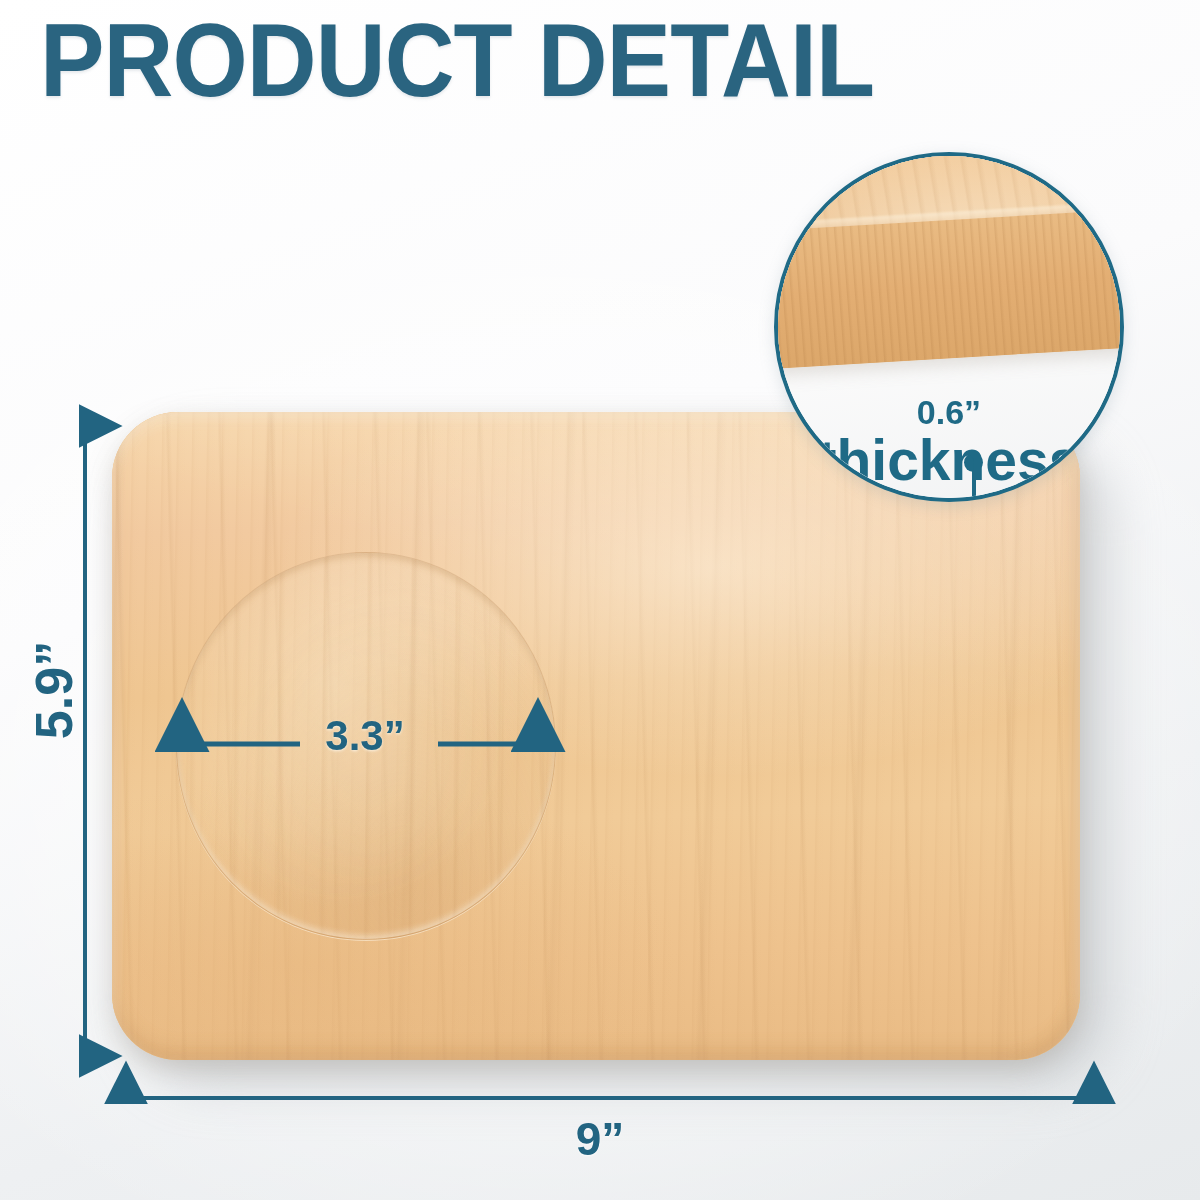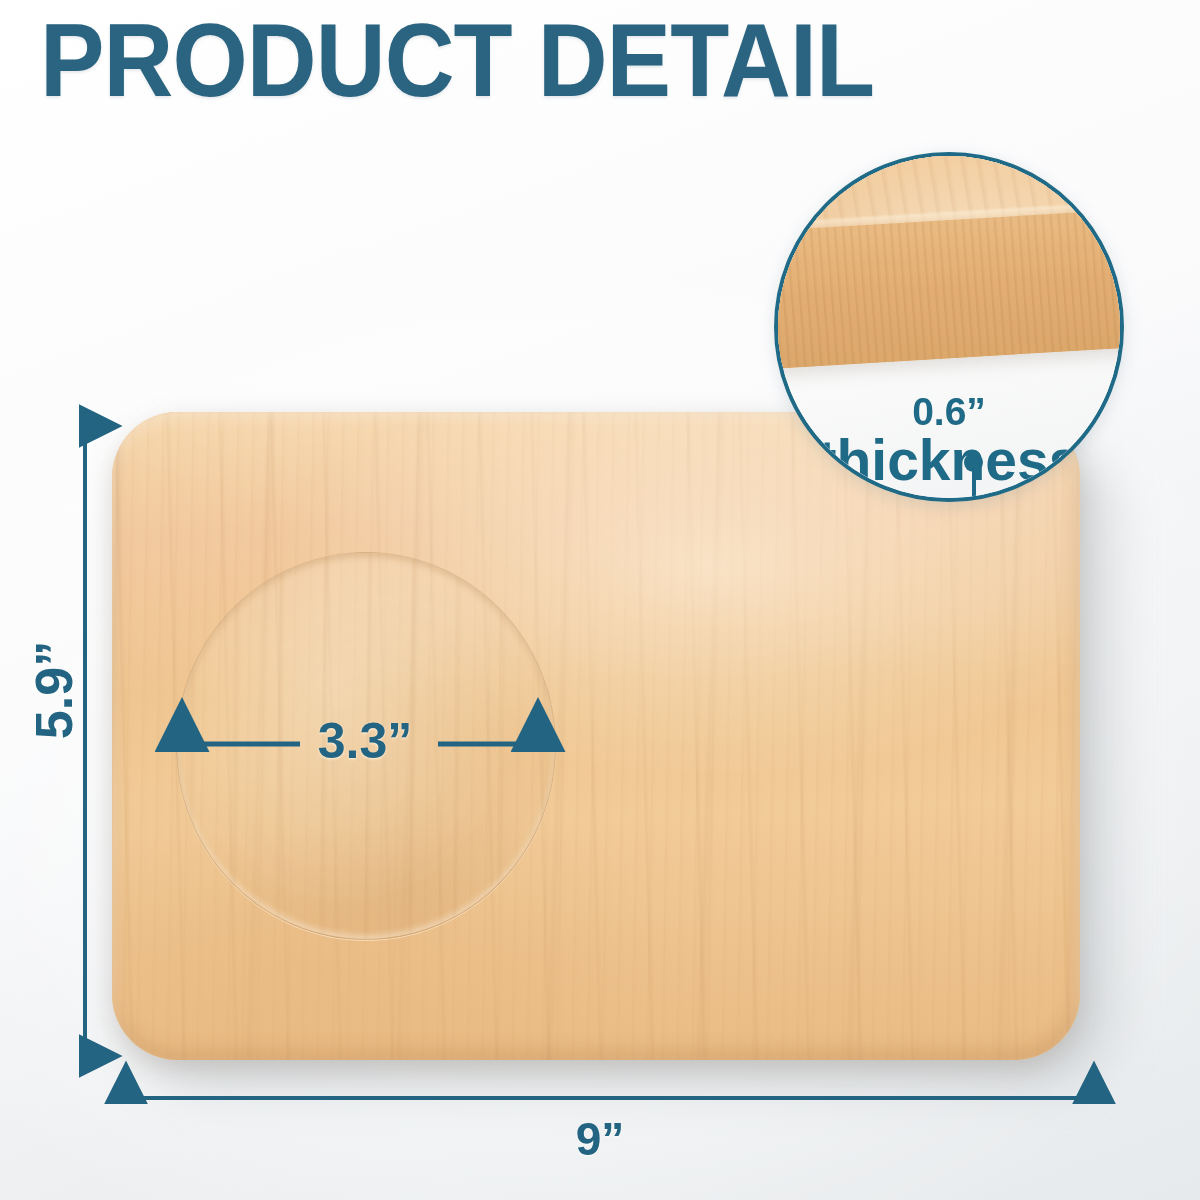--- a/index.html
+++ b/index.html
@@ -153,21 +153,21 @@
     transform-origin:center center;
     text-shadow:0 1px 2px rgba(255,255,255,.8);
   }
   #label-width{
     left:540px;top:1112px;width:120px;text-align:center;
     font-size:46px;
     text-shadow:0 1px 2px rgba(255,255,255,.8);
   }
   #label-diameter{
     left:300px;top:712px;width:130px;text-align:center;
-    font-size:50px;
+    font-size:42px;
     text-shadow:0 1px 3px rgba(255,248,235,.85);
   }
 
   
   #callout{
     position:absolute;left:774px;top:152px;width:342px;height:342px;
     border-radius:50%;
     border:4px solid #1f6a86;
     background:#fdfdfd;
     overflow:hidden;
@@ -228,21 +228,21 @@
   #leader-line{
     position:absolute;left:194px;top:306px;width:4px;height:78px;
     background:#1f6a86;
   }
   #callout-text{
     position:absolute;left:0;right:0;top:232px;
     text-align:center;color:#1f6a86;
     font-family:"Liberation Sans", sans-serif;
     font-weight:bold;
   }
-  #callout-text .line1{font-size:39px;line-height:48px;display:block;}
+  #callout-text .line1{font-size:34px;line-height:48px;display:block;}
   #callout-text .line2{font-size:57px;line-height:48px;display:block;}
 </style>
 </head>
 <body>
 
 <div id="stage">
 
   <div id="wall"></div>
   <div id="wall-soft"></div>
 

